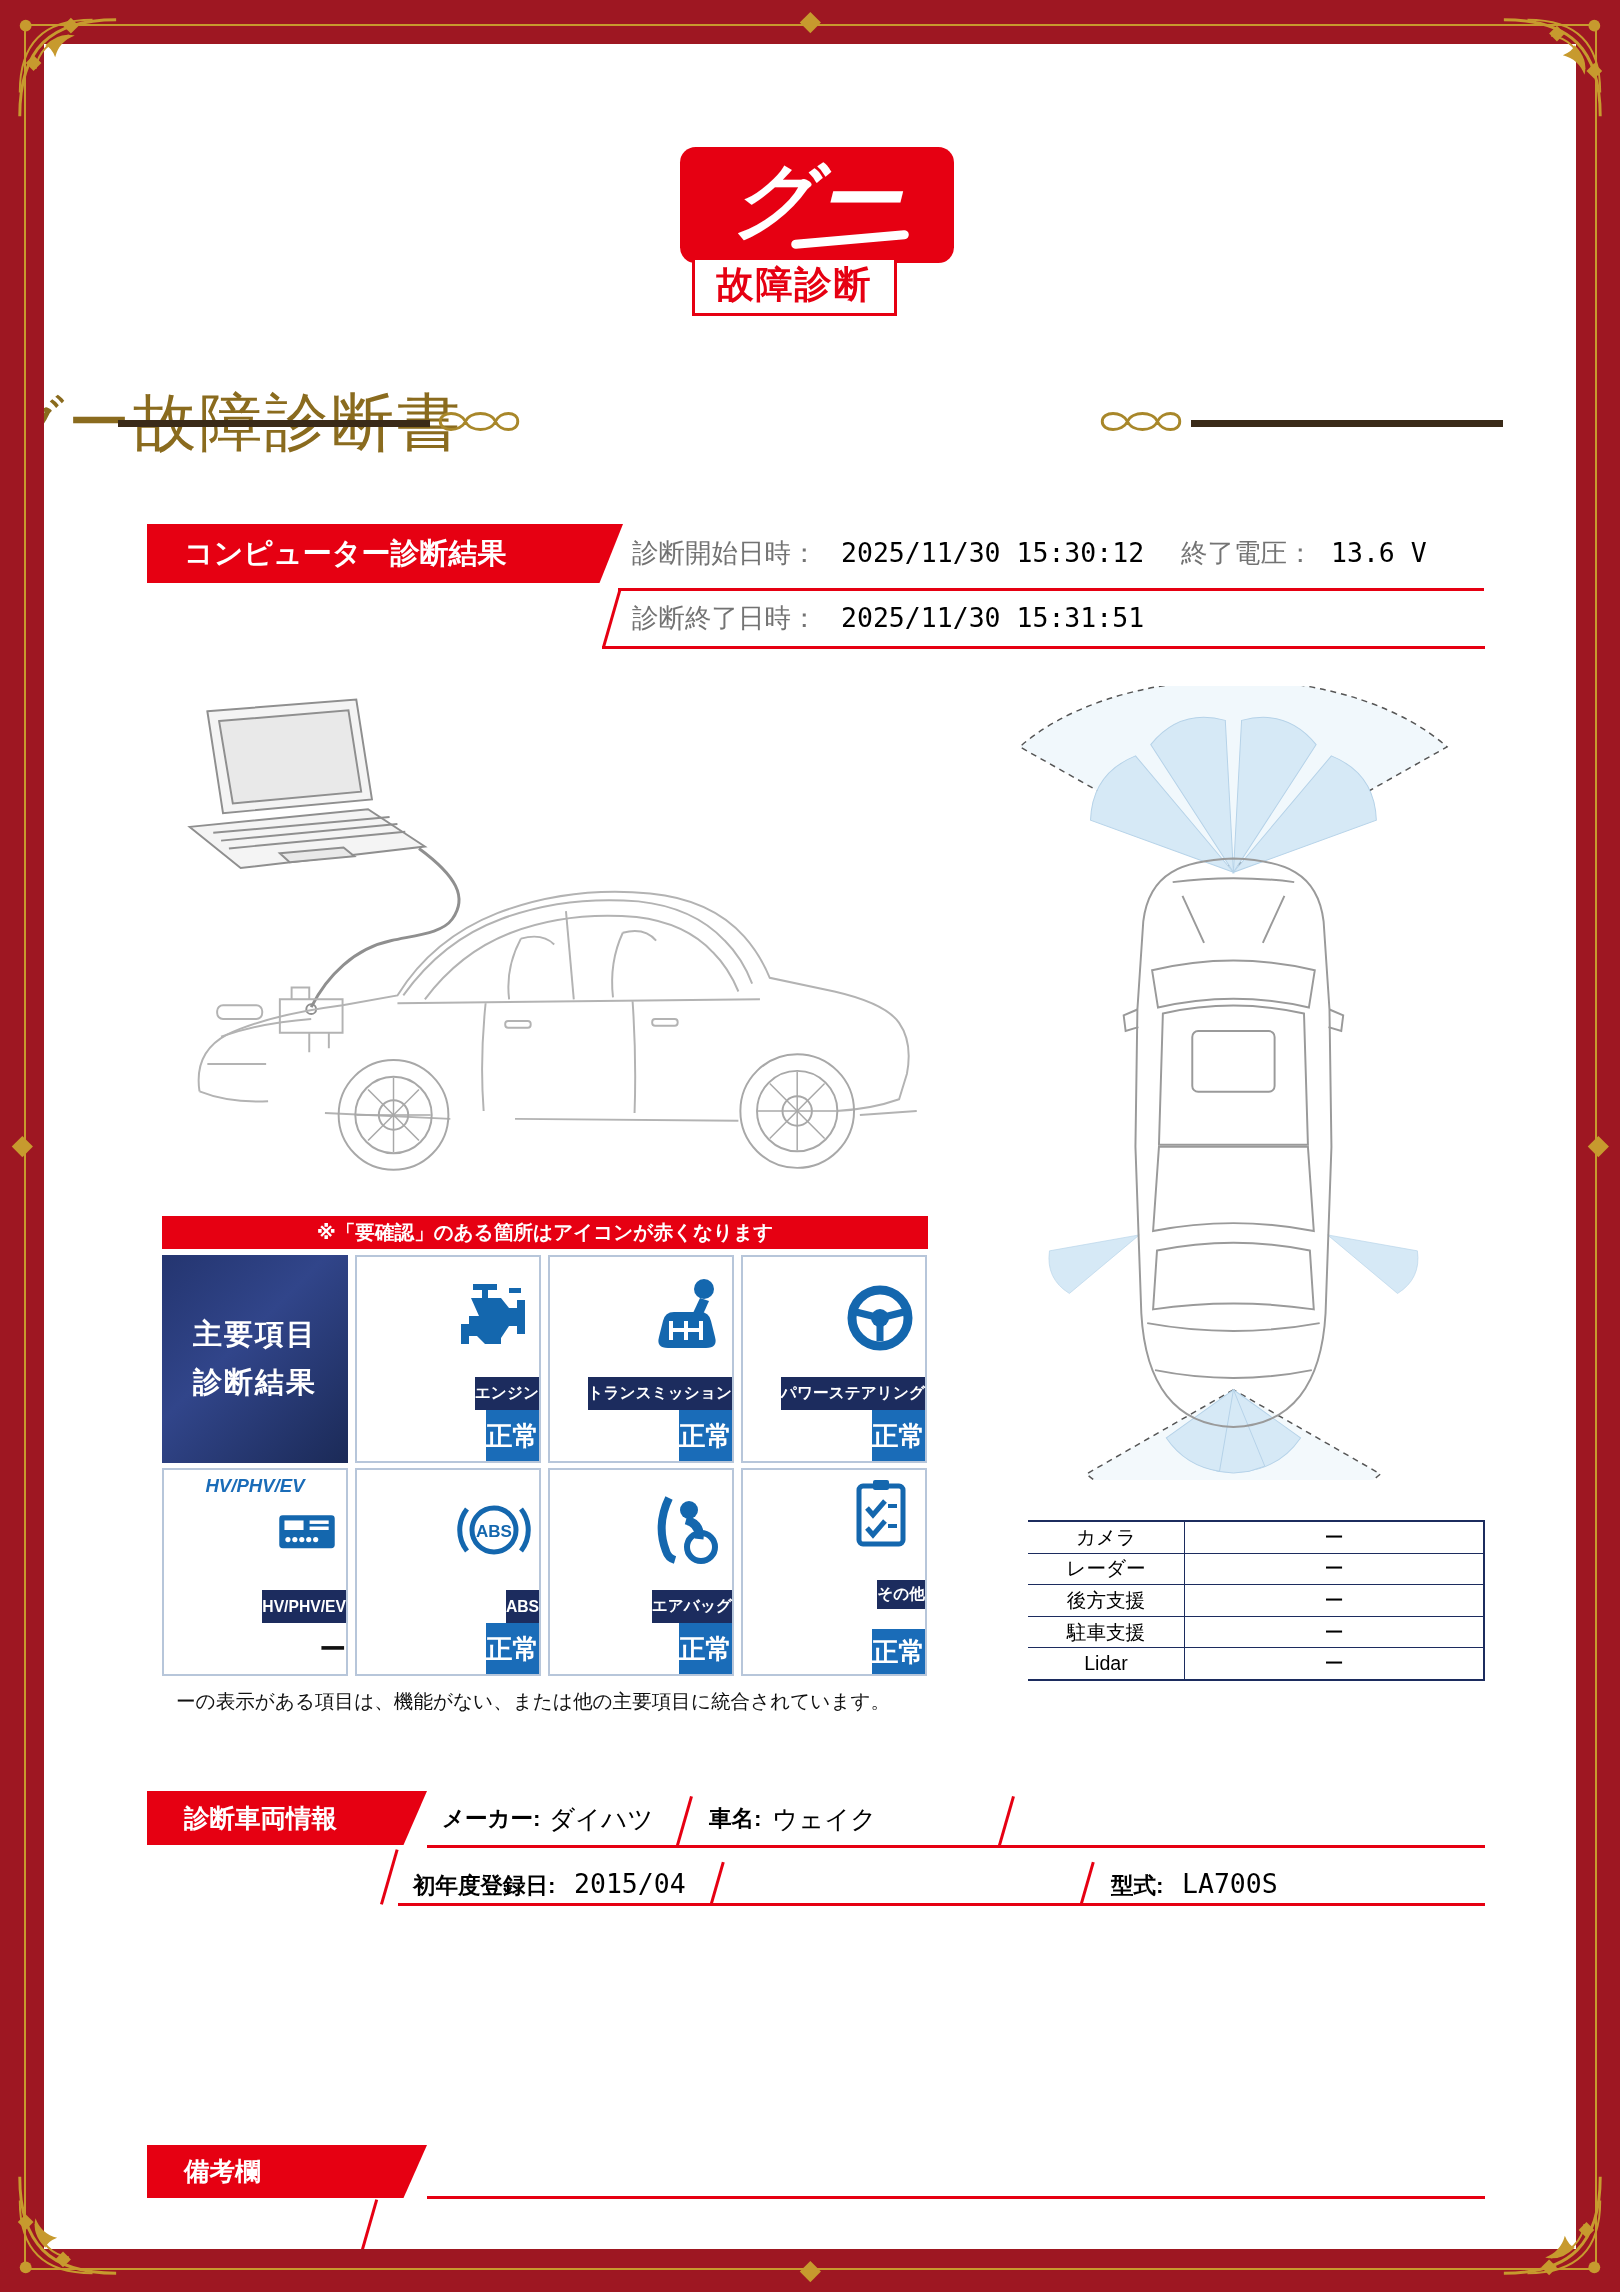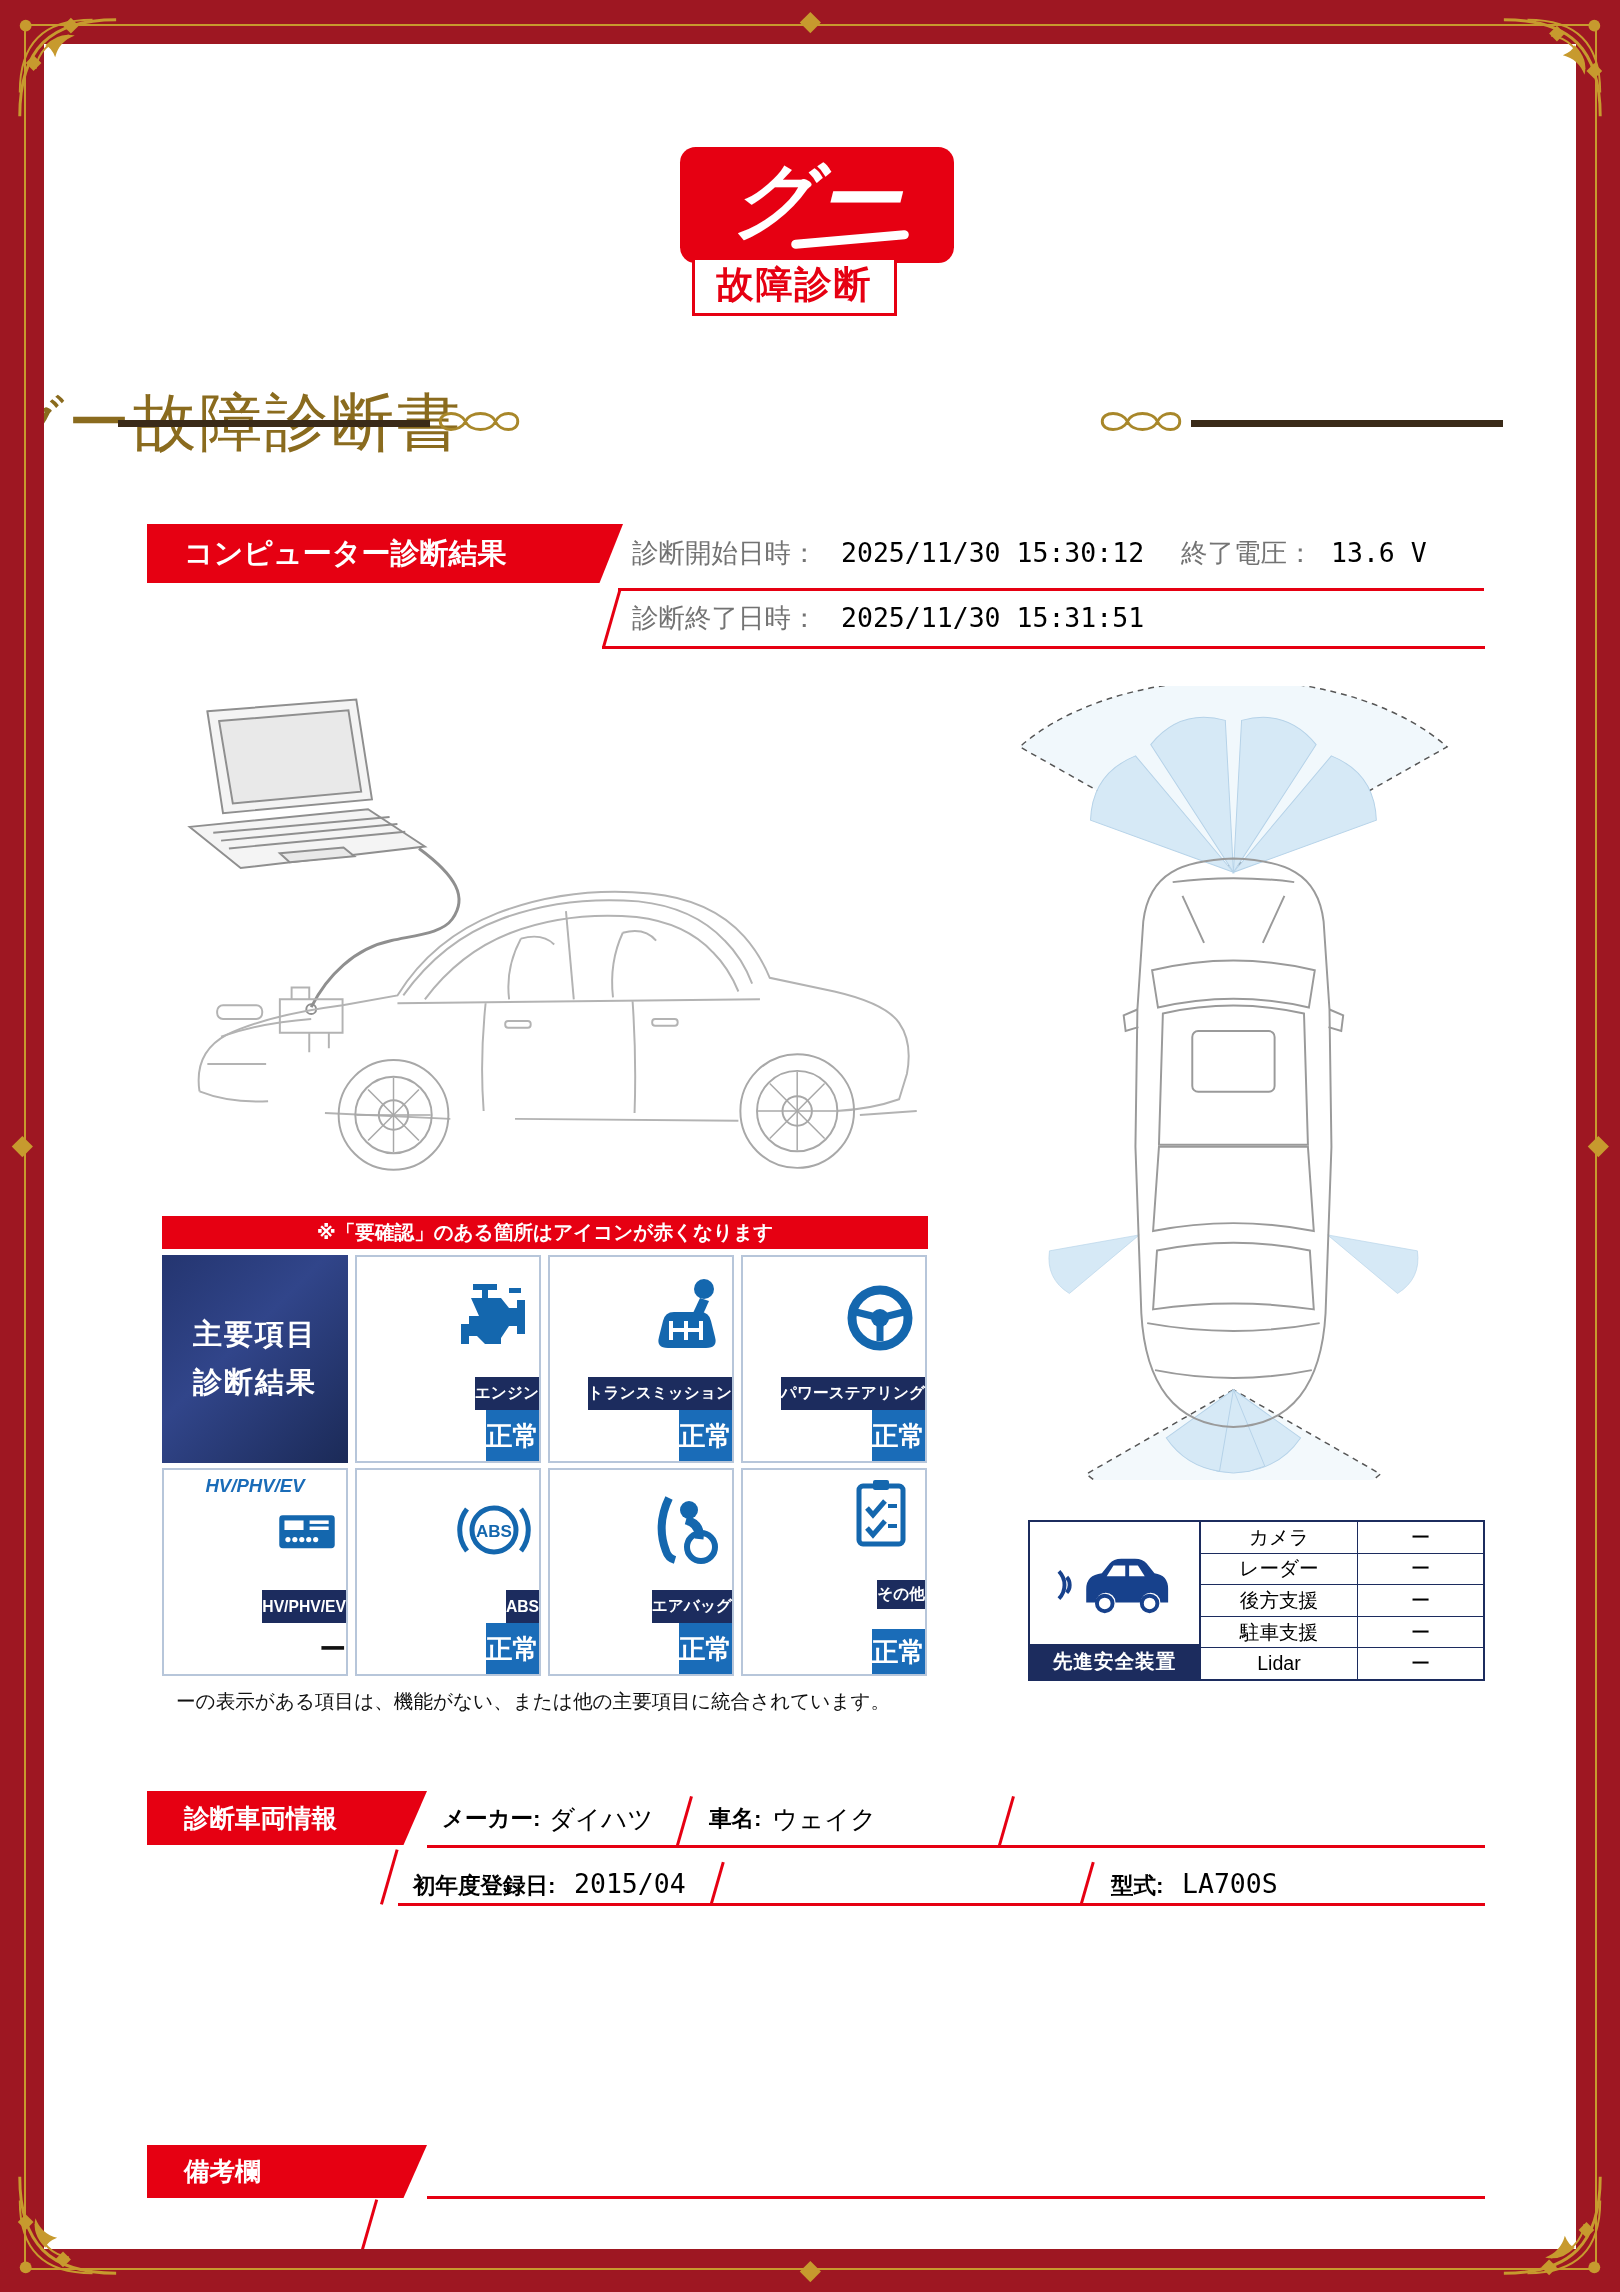--- a/index.html
+++ b/index.html
@@ -390,36 +390,20 @@
         <line x1="53" y1="56" x2="62" y2="56" stroke="#1467ae" stroke-width="4"></line>
       </svg>
   </div>
   <div class="tile-name">その他</div>
   <div class="tile-status status-normal">正常</div>
 </div>
 
 <p class="footnote">ーの表示がある項目は、機能がない、または他の主要項目に統合されています。</p>
 
 <div class="safety">
-  <div class="safety-left">
-    <div class="safety-icon">
-      <svg width="127" height="78" viewBox="0 0 130 80">
-          <g stroke="#17418c" stroke-width="4" fill="none">
-            <path d="M16 34 a12 12 0 0 1 0 16"></path>
-            <path d="M8 28 a20 20 0 0 1 0 28"></path>
-          </g>
-          <path d="M36 60 v-14 q0-14 16-16 l8-10 q4-5 12-5 h14 q8 0 12 5 l8 10 q14 2 14 16 v14 h-8 a10 10 0 0 0 -20 0 h-26 a10 10 0 0 0 -20 0 z" fill="#17418c"></path>
-          <path d="M64 22 h12 v11 h-19 z" fill="#fff"></path>
-          <path d="M80 22 h9 l7 11 h-16 z" fill="#fff"></path>
-          <circle cx="55" cy="61" r="8" fill="#fff" stroke="#17418c" stroke-width="4"></circle>
-          <circle cx="101" cy="61" r="8" fill="#fff" stroke="#17418c" stroke-width="4"></circle>
-        </svg>
-    </div>
-    <div class="safety-label">先進安全装置</div>
-  </div>
   <div class="safety-table">
     <div class="srow">
       <div class="sname">カメラ</div>
       <div class="sval">ー</div>
     </div>
     <div class="srow">
       <div class="sname">レーダー</div>
       <div class="sval">ー</div>
     </div>
     <div class="srow">

